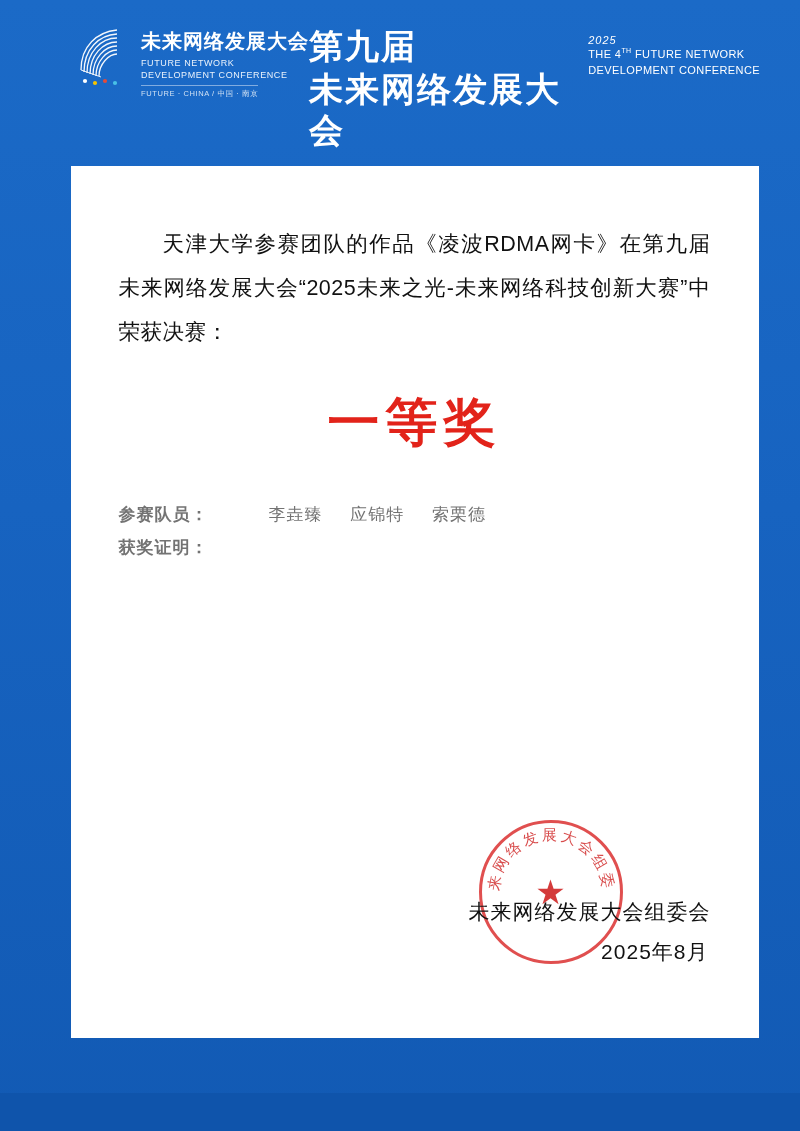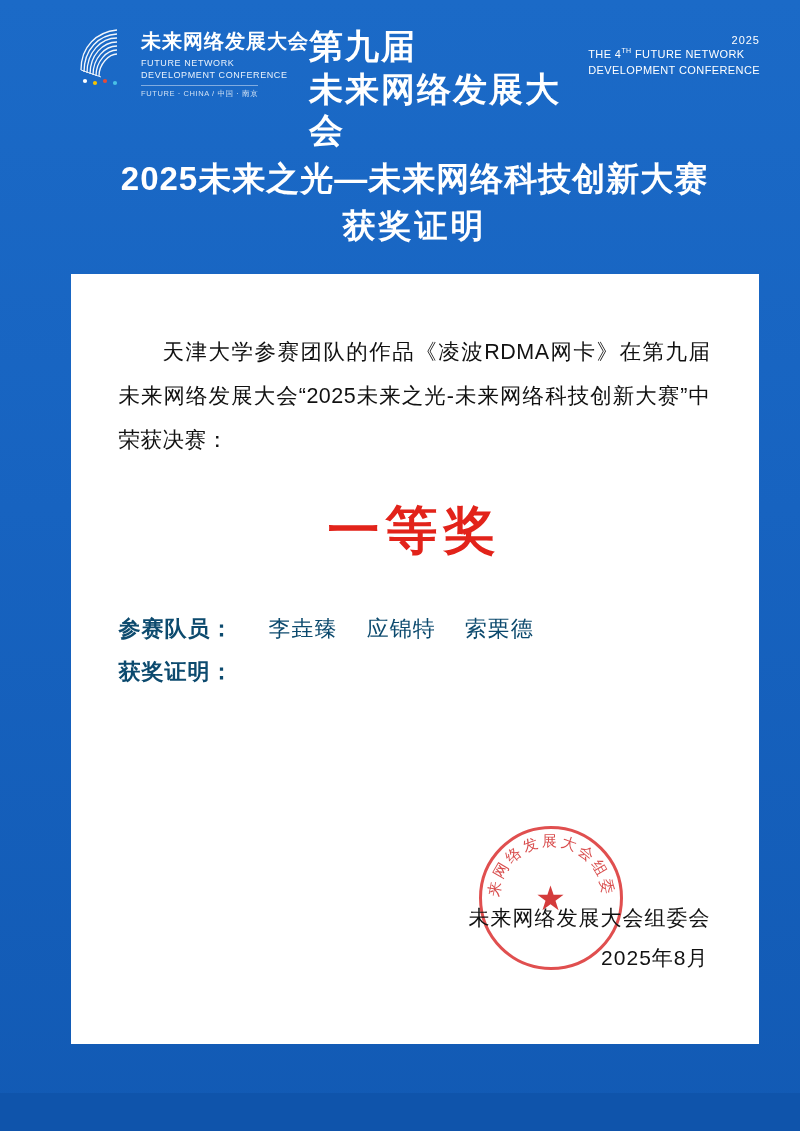--- a/index.html
+++ b/index.html
@@ -101,23 +101,23 @@
     line-height: 1.2;
     margin-top: 4px;
   }
   .title-en {
     padding-top: 6px;
     color: #ffffff;
     text-align: left;
   }
   .title-en .year {
     font-size: 11px;
-    text-align: right;
-    letter-spacing: 1px;
-    color: #ffffff;
+    letter-spacing: 1px;
+    color: #ffffff;
+    font-style: italic;
   }
   .title-en .en1 {
     font-size: 11px;
     line-height: 1.45;
     letter-spacing: 0.4px;
     white-space: nowrap;
   }
   .title-en .en2 {
     font-size: 11px;
     line-height: 1.45;
@@ -144,21 +144,21 @@
     letter-spacing: 3px;
     line-height: 1.3;
     margin-top: 6px;
   }
 
   
   .card {
     position: relative;
     margin: 26px auto 0 auto;
     width: 688px;
-    height: 770px;
+    height: 872px;
     background: #ffffff;
     box-sizing: border-box;
     padding: 56px 48px 40px 48px;
   }
 
   .body-text {
     color: #111111;
     font-size: 21.5px;
     line-height: 2.05;
     letter-spacing: 0.5px;
@@ -166,42 +166,41 @@
   }
   .body-text .indent { display: inline-block; width: 2em; }
 
   .award {
     text-align: center;
     color: #e2231a;
     font-size: 52px;
     font-weight: bold;
     letter-spacing: 6px;
     margin-top: 34px;
-    margin-bottom: 26px;
+    margin-bottom: 40px;
   }
 
   .people {
-    color: #0c4a6e;
-    font-size: 22px;
+    color: #737373;
+    font-size: 17px;
     line-height: 1.95;
   }
   .people-row {
     display: flex;
     align-items: baseline;
     white-space: nowrap;
   }
   .people-label {
     font-weight: bold;
     letter-spacing: 1px;
     width: 150px;
     flex: none;
   }
   .people-names {
     letter-spacing: 1px;
-    margin-top: 16px;
   }
   .people-names span.nm { margin-right: 22px; }
   .people-names span.nm:last-child { margin-right: 0; }
   .people-row.continuation .people-label { visibility: hidden; }
 
   
   .signature {
     position: absolute;
     right: 48px;
     bottom: 66px;
@@ -295,24 +294,20 @@
         <div class="line2">未来网络发展大会</div>
       </div>
       <div class="title-en">
         <div class="year">2025</div>
         <div class="en1"><span>THE 4</span><sup>TH</sup><span> FUTURE NETWORK</span></div>
         <div class="en2">DEVELOPMENT CONFERENCE</div>
       </div>
     </div>
   </div>
 
-  <div class="doc-heading">
-    <div class="h1">2025未来之光—未来网络科技创新大赛</div>
-    <div class="h2">获奖证明</div>
-  </div>
 
   <div class="card">
 
     <div class="body-text">
       <span class="indent"></span><span>天津大学参赛团队的作品《凌波RDMA网卡》在第九届未来网络发展大会“2025未来之光-未来网络科技创新大赛”中荣获决赛：</span>
     </div>
 
     <div class="award">一等奖</div>
 
     <div class="people">

